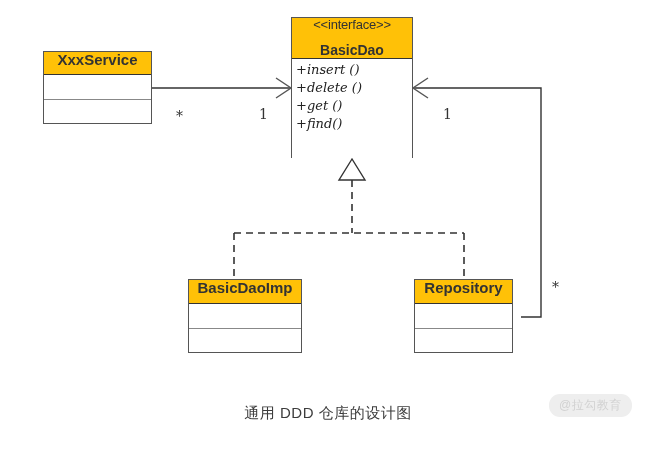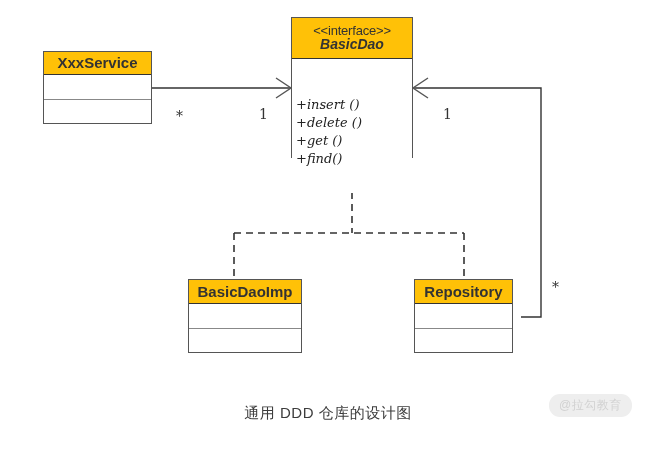--- a/index.html
+++ b/index.html
@@ -32,32 +32,31 @@
     z-index: 5;
   }
   .uml-header {
     box-sizing: border-box;
     background: #FFC107;
     border-bottom: 1px solid #333333;
     color: #333333;
     display: flex;
     flex-direction: column;
     align-items: center;
-    justify-content: center;
+    justify-content: space-between;
     line-height: 1.05;
   }
   .uml-header .stereotype {
     font-size: 13px;
     font-weight: normal;
     letter-spacing: -0.2px;
   }
   .uml-header .cname {
     font-size: 14px;
     font-weight: bold;
-    font-style: italic;
   }
   .uml-header .cname-plain {
     font-size: 15px;
     font-weight: bold;
   }
   .uml-compartment {
     box-sizing: border-box;
     background: #ffffff;
     border-bottom: 1px solid #888888;
   }
@@ -150,21 +149,21 @@
     </div>
     <div class="uml-compartment" style="height:25px;"></div>
     <div class="uml-compartment last" style="height:23px;"></div>
   </div>
 
   <div class="uml-box" style="left:291px; top:17px; width:122px; height:141px;">
     <div class="uml-header" style="height:41px;">
       <span class="stereotype">&lt;&lt;interface&gt;&gt;</span>
       <span class="cname">BasicDao</span>
     </div>
-    <div class="uml-methods" style="height:99px;margin-top:35px;">
+    <div class="uml-methods" style="height:99px;">
       <div class="m">+insert ()</div>
       <div class="m">+delete ()</div>
       <div class="m">+get ()</div>
       <div class="m">+find()</div>
     </div>
   </div>
 
   <div class="uml-box" style="left:188px; top:279px; width:114px; height:74px;">
     <div class="uml-header" style="height:24px;">
       <span class="cname-plain">BasicDaoImp</span>

